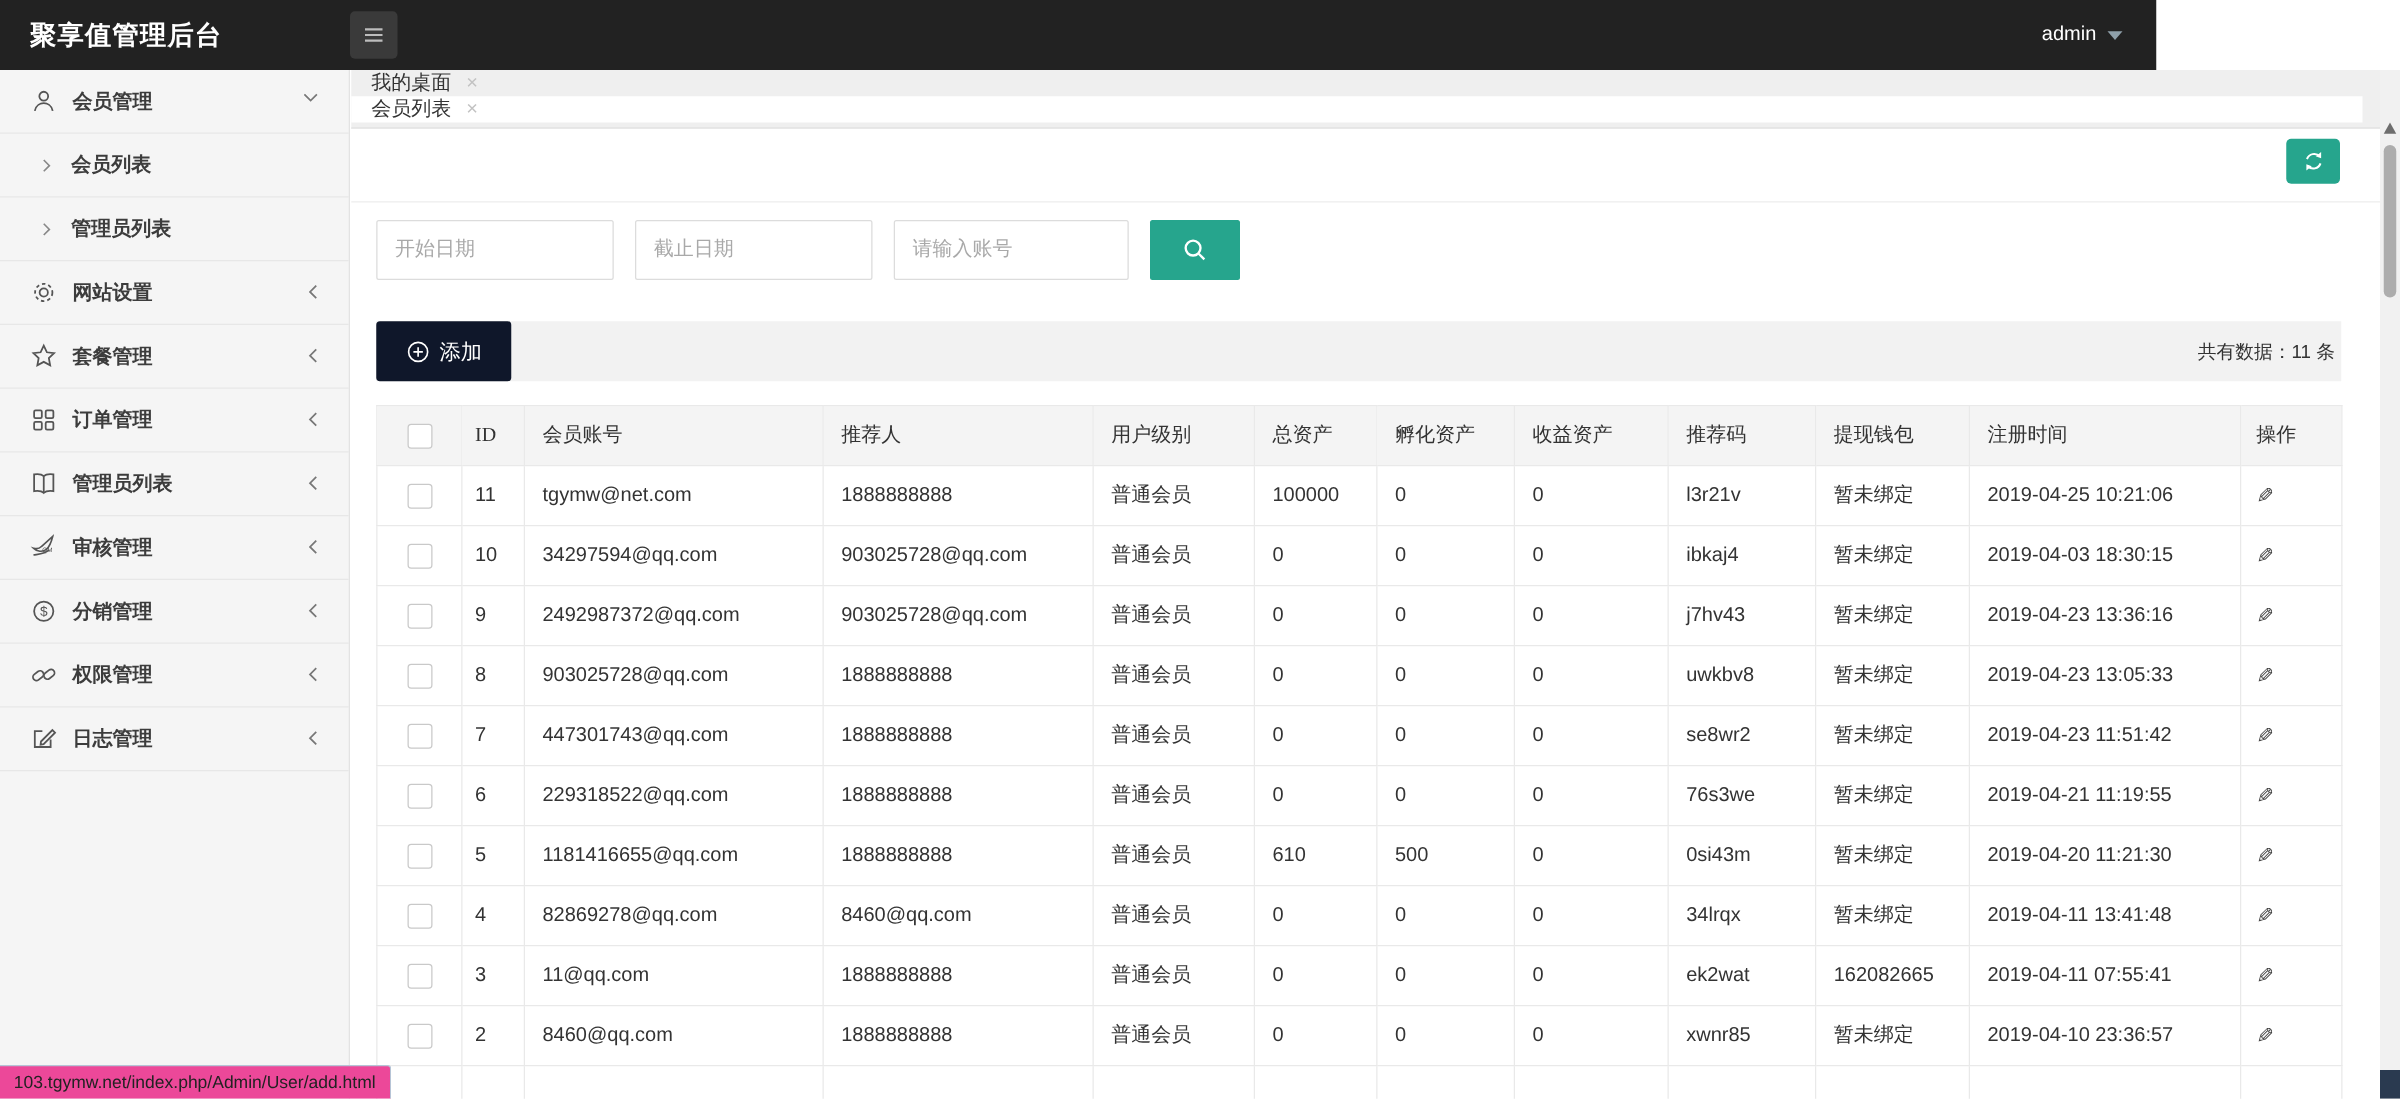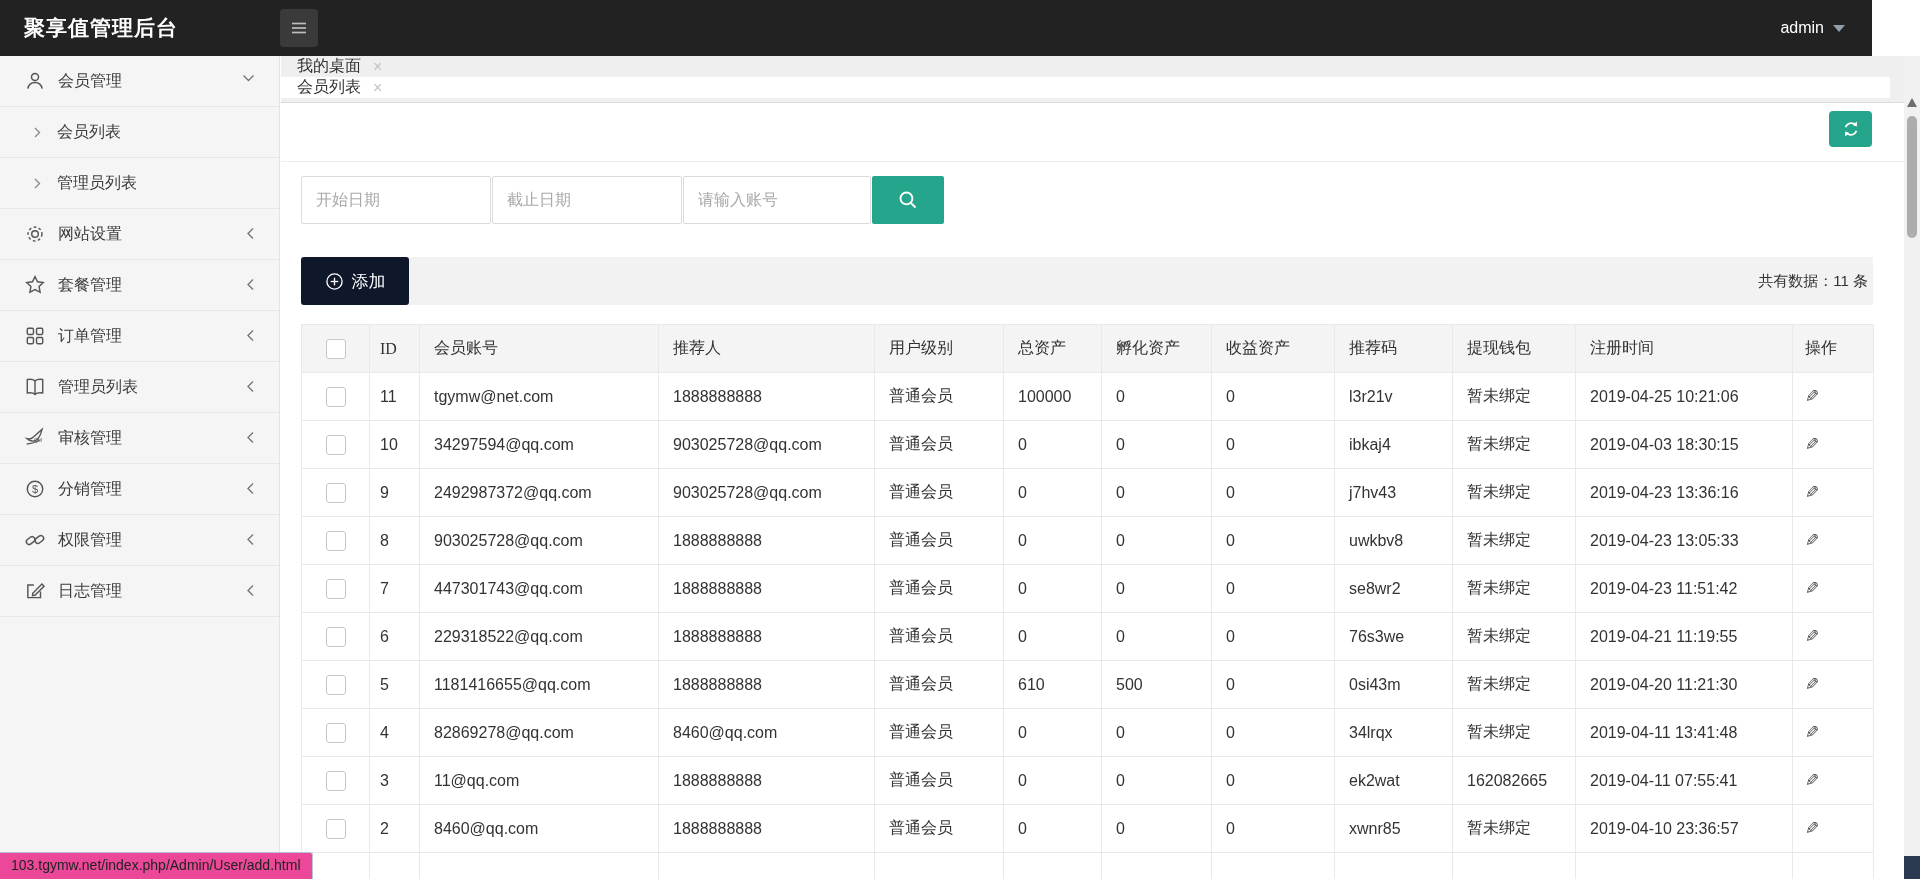--- a/index.html
+++ b/index.html
@@ -6,21 +6,21 @@
   html,body { width: 1920px; height: 879px; overflow: hidden; }
   body {
     position: relative;
     font-family: "Liberation Sans", sans-serif;
     background: #fff;
     color: #333;
   }
 
   
   .topbar {
-    position: absolute; top: 0; left: 0; width: 1872px; height: 56px;
+    position: absolute; top: 0; left: 0; width: 1725px; height: 56px;
     background: #222222; display: flex; align-items: center;
   }
   .brand {
     color: #fff; font-size: 21px; font-weight: bold; letter-spacing: 1px;
     padding-left: 24px; width: 256px;
   }
   .hamburger-btn {
     width: 38px; height: 38px; margin-left: 24px; border-radius: 4px;
     background: #3a3a3a; display: flex; align-items: center; justify-content: center;
     cursor: pointer;
@@ -39,21 +39,21 @@
   .sidebar {
     position: absolute; top: 56px; left: 0; width: 280px; height: 823px;
     background: #f5f5f5; border-right: 1px solid #e3e3e3;
   }
   .side-item {
     height: 51px; display: flex; align-items: center;
     border-bottom: 1px solid #e7e7e7; cursor: pointer; position: relative;
     font-size: 16px; color: #3c3c3c;
   }
   .si-icon { width: 22px; height: 22px; margin-left: 24px; display: inline-flex; }
-  .si-label { margin-left: 12px; }
+  .si-label { margin-left: 12px; font-weight: bold; }
   .si-chevron { position: absolute; right: 24px; top: 18px; display: inline-flex; }
   .side-item.sub .sub-arrow { margin-left: 34px; display: inline-flex; }
   .side-item.sub .si-label { margin-left: 16px; }
 
   
   .main { position: absolute; top: 56px; left: 281px; right: 16px; bottom: 0; }
 
   .tabbar {
     height: 47px; background: #efefef; border-bottom: 1px solid #dcdcdc;
     display: flex; align-items: stretch; flex-direction: column;
@@ -66,21 +66,21 @@
   .tab.active { background: #fff; }
 
   .content { position: absolute; top: 47px; left: 0; right: 0; bottom: 0; background: #fff; }
   .content-head { height: 59px; border-bottom: 1px solid #ededed; position: relative; }
   .refresh-btn {
     position: absolute; right: 32px; top: 8px; width: 43px; height: 36px;
     background: #26a58d; border-radius: 4px; display: flex;
     align-items: center; justify-content: center; cursor: pointer;
   }
 
-  .filter-row { margin: 14px 0 0 20px; display: flex; gap: 1px; }
+  .filter-row { margin: 14px 0 0 20px; display: flex; gap: 17px; }
   .f-input {
     width: 190px; height: 48px; border: 1px solid #dcdcdc; border-radius: 2px;
     padding: 0 14px; font-size: 16px; color: #333; outline: none; background: #fff;
     font-family: "Liberation Sans", sans-serif;
   }
   .f-input::placeholder { color: #a9a9a9; }
   .search-btn {
     width: 72px; height: 48px; background: #26a58d; border: none; border-radius: 2px;
     display: flex; align-items: center; justify-content: center; cursor: pointer;
   }

